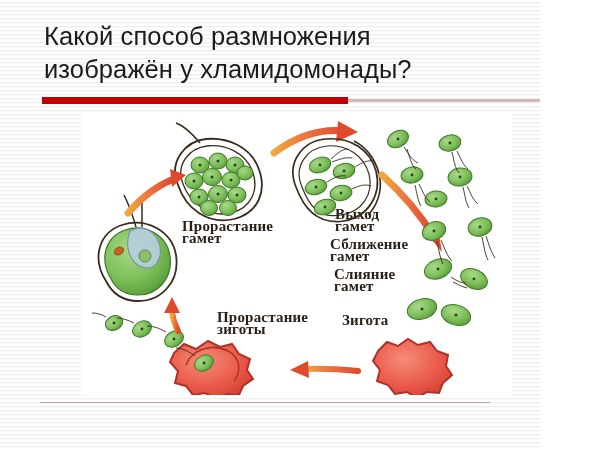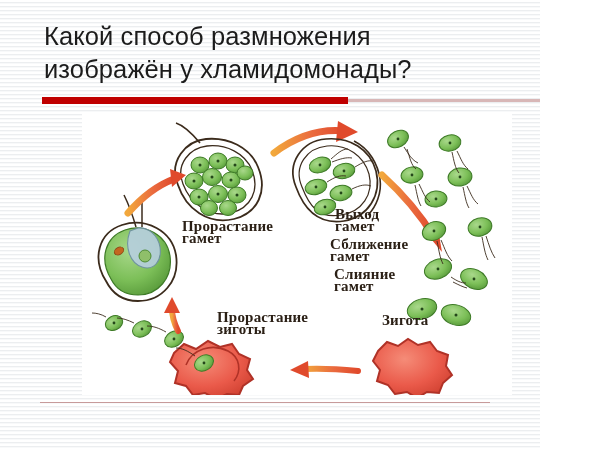--- a/index.html
+++ b/index.html
@@ -99,21 +99,21 @@
     text-align: left;
     white-space: nowrap;
     letter-spacing: 0.2px;
   }
   .lbl span { display: block; }
   .lbl-obrazovanie { left: 100px; top: 108px; }
   .lbl-vyhod       { left: 253px; top: 96px; }
   .lbl-sblizhenie  { left: 248px; top: 126px; }
   .lbl-sliyanie    { left: 252px; top: 156px; }
   .lbl-prorastanie { left: 135px; top: 199px; }
-  .lbl-zigota      { left: 260px; top: 202px; margin-left: 40px; }
+  .lbl-zigota      { left: 260px; top: 202px; }
 </style>
 </head>
 <body>
 
 <div class="slide">
 
   <div class="title-block">
     <div class="title-line">Какой способ размножения</div>
     <div class="title-line">изображён у хламидомонады?</div>
   </div>

